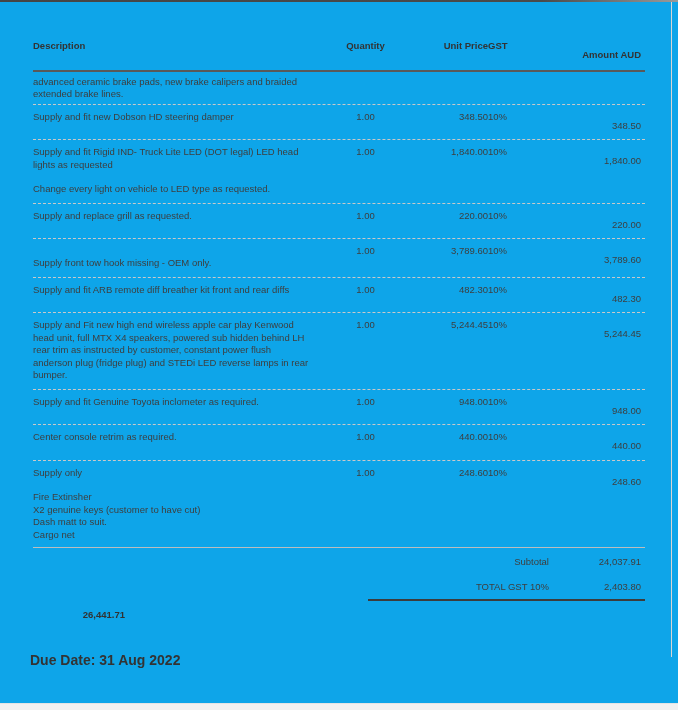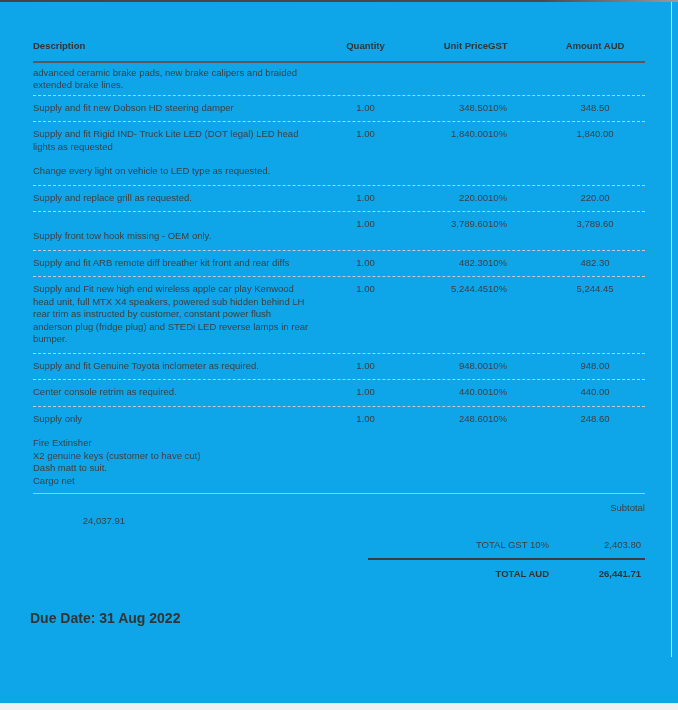--- a/index.html
+++ b/index.html
@@ -42,26 +42,26 @@
     padding:6px 0 7px;
     border-bottom:1px dashed #c9c9c9;
   }
   .row.first { padding:4px 0 3px; }
   .row.last  { border-bottom:1px solid #bdbdbd; padding-bottom:6px; }
   .cell { box-sizing:border-box; }
   .c-desc { width:307px; padding-right:12px; }
   .c-qty  { width:51px;  text-align:center; }
   .c-unit { width:97px;  text-align:right; }
   .c-gst  { width:61px;  }
-  .c-amt  { width:96px;  text-align:center; padding-right:4px; }
+  .c-amt  { width:96px;  text-align:right; padding-right:4px;margin-top:9px; }
   .desc-text, .note { white-space:pre-line; }
   .note { margin-top:12px; }
   .totals { }
   .trow { display:flex; }
-  .trow.subtotal { padding:8px 0 5px;flex-direction:column; }
+  .trow.subtotal { padding:8px 0 5px; }
   .trow.gst      { padding:7px 0 6px;align-items:center; }
   .trow.grand    { padding:8px 0 0; font-weight:bold; color:#323232; }
   .tlabel { flex:1; text-align:right; box-sizing:border-box; }
   .tvalue { width:96px; text-align:right; padding-right:4px; box-sizing:border-box; }
   .total-sep {
     margin-left:335px;
     border-top:2px solid #3c3c3c;
     height:0;
   }
   .due-date {
@@ -205,21 +205,20 @@
       <div class="trow subtotal">
         <div class="tlabel">Subtotal</div>
         <div class="tvalue">24,037.91</div>
       </div>
       <div class="trow gst">
         <div class="tlabel">TOTAL GST 10%</div>
         <div class="tvalue">2,403.80</div>
       </div>
       <div class="total-sep"></div>
       <div class="trow grand">
-        <div class="tlabel">TOTAL AUD</div>
         <div class="tvalue">26,441.71</div>
       </div>
     </div>
 
     <div class="due-date">Due Date: 31 Aug 2022</div>
 
   </div>
 </div>
 
 </body></html>

